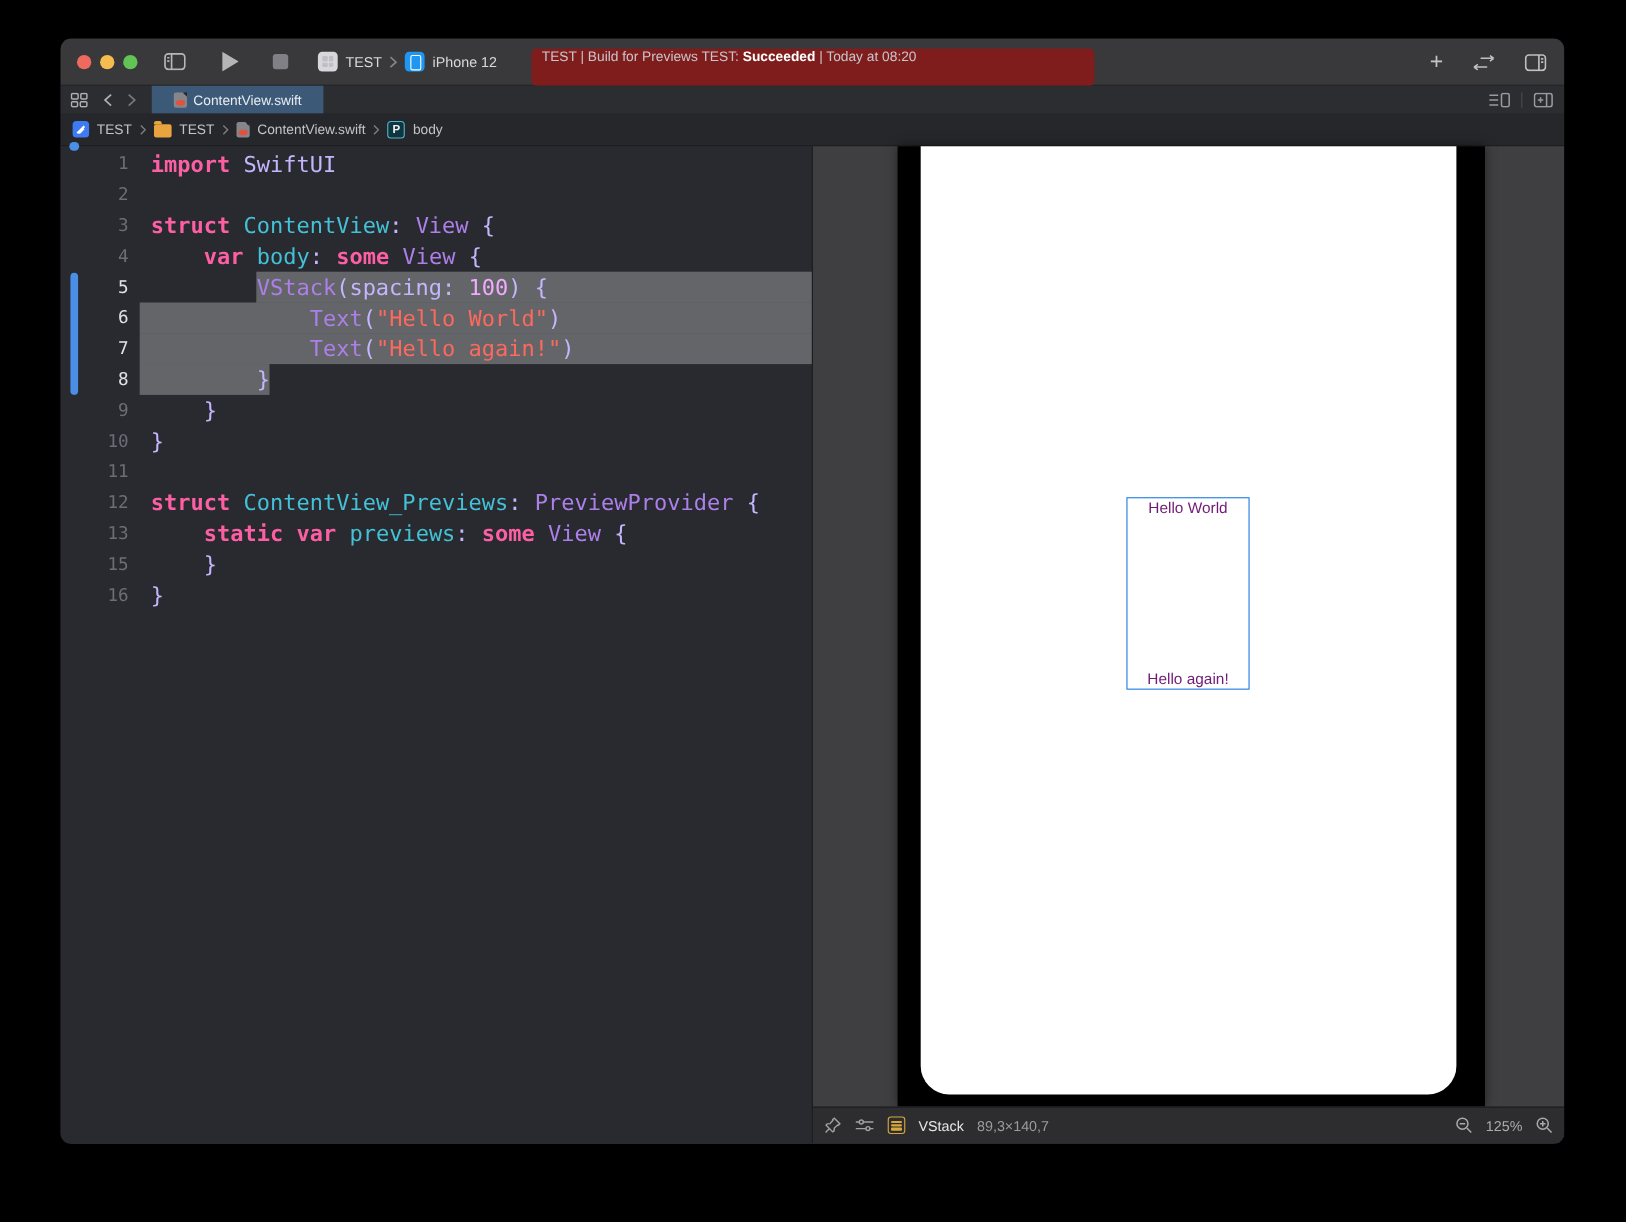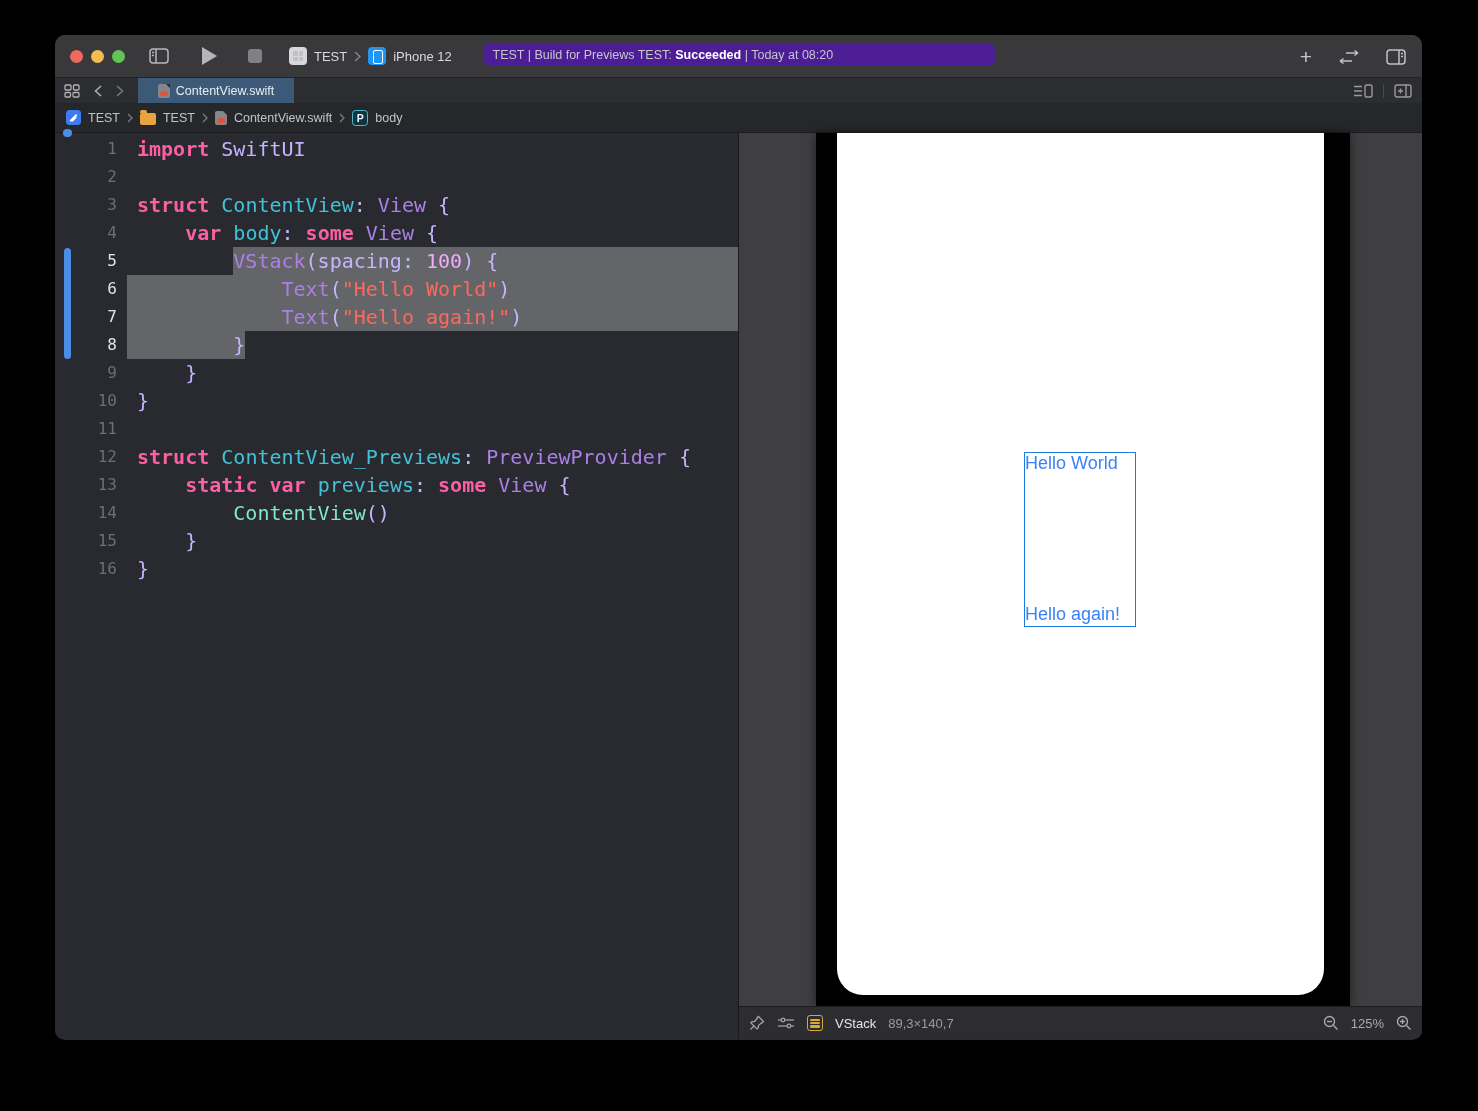--- a/index.html
+++ b/index.html
@@ -21,22 +21,22 @@
   .scheme { display:flex; align-items:center; margin-left:27px; gap:7px; }
   .scheme .txt { color:#d9d9db; font-size:13px; }
   .appicon { width:18px; height:18px; border-radius:4px; background:#d8d8dc;
              display:grid; grid-template-columns:1fr 1fr; grid-template-rows:1fr 1fr; gap:1px; padding:4px; }
   .appicon span { background:#bfbfc6; border-radius:1px; }
   .simicon { width:18px; height:18px; border-radius:4px; background:#1e96f2; position:relative; }
   .simicon:before { content:""; position:absolute; left:5px; top:3px; width:8px; height:12px;
                     border:1.4px solid #fff; border-radius:2px; }
   .chev { color:#86868a; }
   .status-pill { position:absolute; left:50%; transform:translateX(-50%); top:9px;
-                 width:512px; height:21px; background:#4c1d95; border-radius:5px;
-                 display:flex; align-items:center; justify-content:flex-start; padding-left:10px;
+                 width:512px; height:34px; background:#7f1d1d; border-radius:5px;
+                 display:flex; align-items:flex-start; justify-content:flex-start; padding-left:10px;
                  font-size:12.5px; color:#c6c6ca; white-space:pre; }
   .status-pill b { color:#fff; font-weight:bold; }
   .tb-right { position:absolute; right:16px; top:0; height:43px; display:flex; align-items:center; gap:25px; }
   .plus-glyph { font-size:21px; color:#c4c4c8; font-weight:300; line-height:1; }
 
   
   .tabbar { height:25px; background:#2c2d31; display:flex; align-items:stretch; position:relative; }
   .tabbar .nav { display:flex; align-items:center; gap:14px; padding-left:9px; }
   .tab { margin-left:14px; width:156px; background:#3c5a78; display:flex; align-items:center;
          justify-content:center; gap:6px; color:#e8ecf1; font-size:12.5px; }
@@ -79,22 +79,22 @@
   .top-dot { position:absolute; left:8px; top:-4px; width:9px; height:8px; border-radius:4px; background:#4a8ee6; }
 
   
   .canvas { position:relative; flex:1; background:#3f3f42; }
   .phone { position:absolute; left:77px; top:0; width:534px; height:873px; background:#000;
            box-shadow:0 0 10px rgba(0,0,0,.5); }
   .screen { position:absolute; left:21px; top:0; width:487px; height:862px; background:#fff;
             border-radius:0 0 26px 26px; }
   .sel-box { position:absolute; left:187px; top:319px; width:112px; height:175px;
              border:1.5px solid #1b7be0; color:#111; }
-  .sel-box .ptext { position:absolute; left:0; right:0; font-size:18px;
-                    font-family:"Liberation Sans", sans-serif; color:#3b82f6; white-space:nowrap; }
+  .sel-box .ptext { position:absolute; left:0; right:0; text-align:center; font-size:14px;
+                    font-family:"Liberation Sans", sans-serif; color:#701a75; white-space:nowrap; }
   .ptext.top { top:0px; } .ptext.bottom { bottom:1px; }
   .canvas-bottombar { position:absolute; left:0; right:0; bottom:0; height:33px; background:#2d2d30;
                       border-top:1px solid #1c1c1e; display:flex; align-items:center; }
   .cbb-left { display:flex; align-items:center; gap:12px; padding-left:10px; }
   .vstack-icon { width:16px; height:16px; border:1.5px solid #d9a83c; border-radius:3px;
                  display:flex; flex-direction:column; justify-content:space-between; padding:2.5px 2px; }
   .vstack-icon span { height:2.2px; background:#d9a83c; border-radius:1px; }
   .cbb-label { color:#e6e6e8; font-size:13px; }
   .cbb-size { color:#9b9b9f; font-size:13px; }
   .cbb-right { position:absolute; right:10px; display:flex; align-items:center; gap:12px; color:#a9a9ad;text-align:right; }
@@ -239,21 +239,20 @@
           <div class="code-line"><div class="gutter">4</div><div class="code-body"><span class="tok c-pl">    </span><span class="tok c-kw">var</span><span class="tok c-pl"> </span><span class="tok c-decl">body</span><span class="tok c-pl">: </span><span class="tok c-kw">some</span><span class="tok c-pl"> </span><span class="tok c-type">View</span><span class="tok c-pl"> {</span></div></div>
           <div class="code-line"><div class="gutter sel-num">5</div><div class="code-body"><div class="sel-rect" style="left: 106.32px; right: 0px;"></div><span class="tok c-pl">        </span><span class="tok c-type">VStack</span><span class="tok c-pl">(spacing: </span><span class="tok c-num">100</span><span class="tok c-pl">) {</span></div></div>
           <div class="code-line"><div class="gutter sel-num">6</div><div class="code-body"><div class="sel-rect" style="left: 0px; right: 0px;"></div><span class="tok c-pl">            </span><span class="tok c-type">Text</span><span class="tok c-pl">(</span><span class="tok c-str">"Hello World"</span><span class="tok c-pl">)</span></div></div>
           <div class="code-line"><div class="gutter sel-num">7</div><div class="code-body"><div class="sel-rect" style="left: 0px; right: 0px;"></div><span class="tok c-pl">            </span><span class="tok c-type">Text</span><span class="tok c-pl">(</span><span class="tok c-str">"Hello again!"</span><span class="tok c-pl">)</span></div></div>
           <div class="code-line"><div class="gutter sel-num">8</div><div class="code-body"><div class="sel-rect" style="left: 0px; width: 118.36px;"></div><span class="tok c-pl">        }</span></div></div>
           <div class="code-line"><div class="gutter">9</div><div class="code-body"><span class="tok c-pl">    }</span></div></div>
           <div class="code-line"><div class="gutter">10</div><div class="code-body"><span class="tok c-pl">}</span></div></div>
           <div class="code-line"><div class="gutter">11</div><div class="code-body"></div></div>
           <div class="code-line"><div class="gutter">12</div><div class="code-body"><span class="tok c-kw">struct</span><span class="tok c-pl"> </span><span class="tok c-decl">ContentView_Previews</span><span class="tok c-pl">: </span><span class="tok c-type">PreviewProvider</span><span class="tok c-pl"> {</span></div></div>
           <div class="code-line"><div class="gutter">13</div><div class="code-body"><span class="tok c-pl">    </span><span class="tok c-kw">static</span><span class="tok c-pl"> </span><span class="tok c-kw">var</span><span class="tok c-pl"> </span><span class="tok c-decl">previews</span><span class="tok c-pl">: </span><span class="tok c-kw">some</span><span class="tok c-pl"> </span><span class="tok c-type">View</span><span class="tok c-pl"> {</span></div></div>
-          <div class="code-line"><div class="gutter">14</div><div class="code-body"><span class="tok c-pl">        </span><span class="tok c-mint">ContentView</span><span class="tok c-pl">()</span></div></div>
           <div class="code-line"><div class="gutter">15</div><div class="code-body"><span class="tok c-pl">    }</span></div></div>
           <div class="code-line"><div class="gutter">16</div><div class="code-body"><span class="tok c-pl">}</span></div></div>
         </div>
     </div>
 
     <div class="canvas">
       <div class="phone">
         <div class="screen">
           <div class="sel-box">
             <div class="ptext top">Hello World</div>

